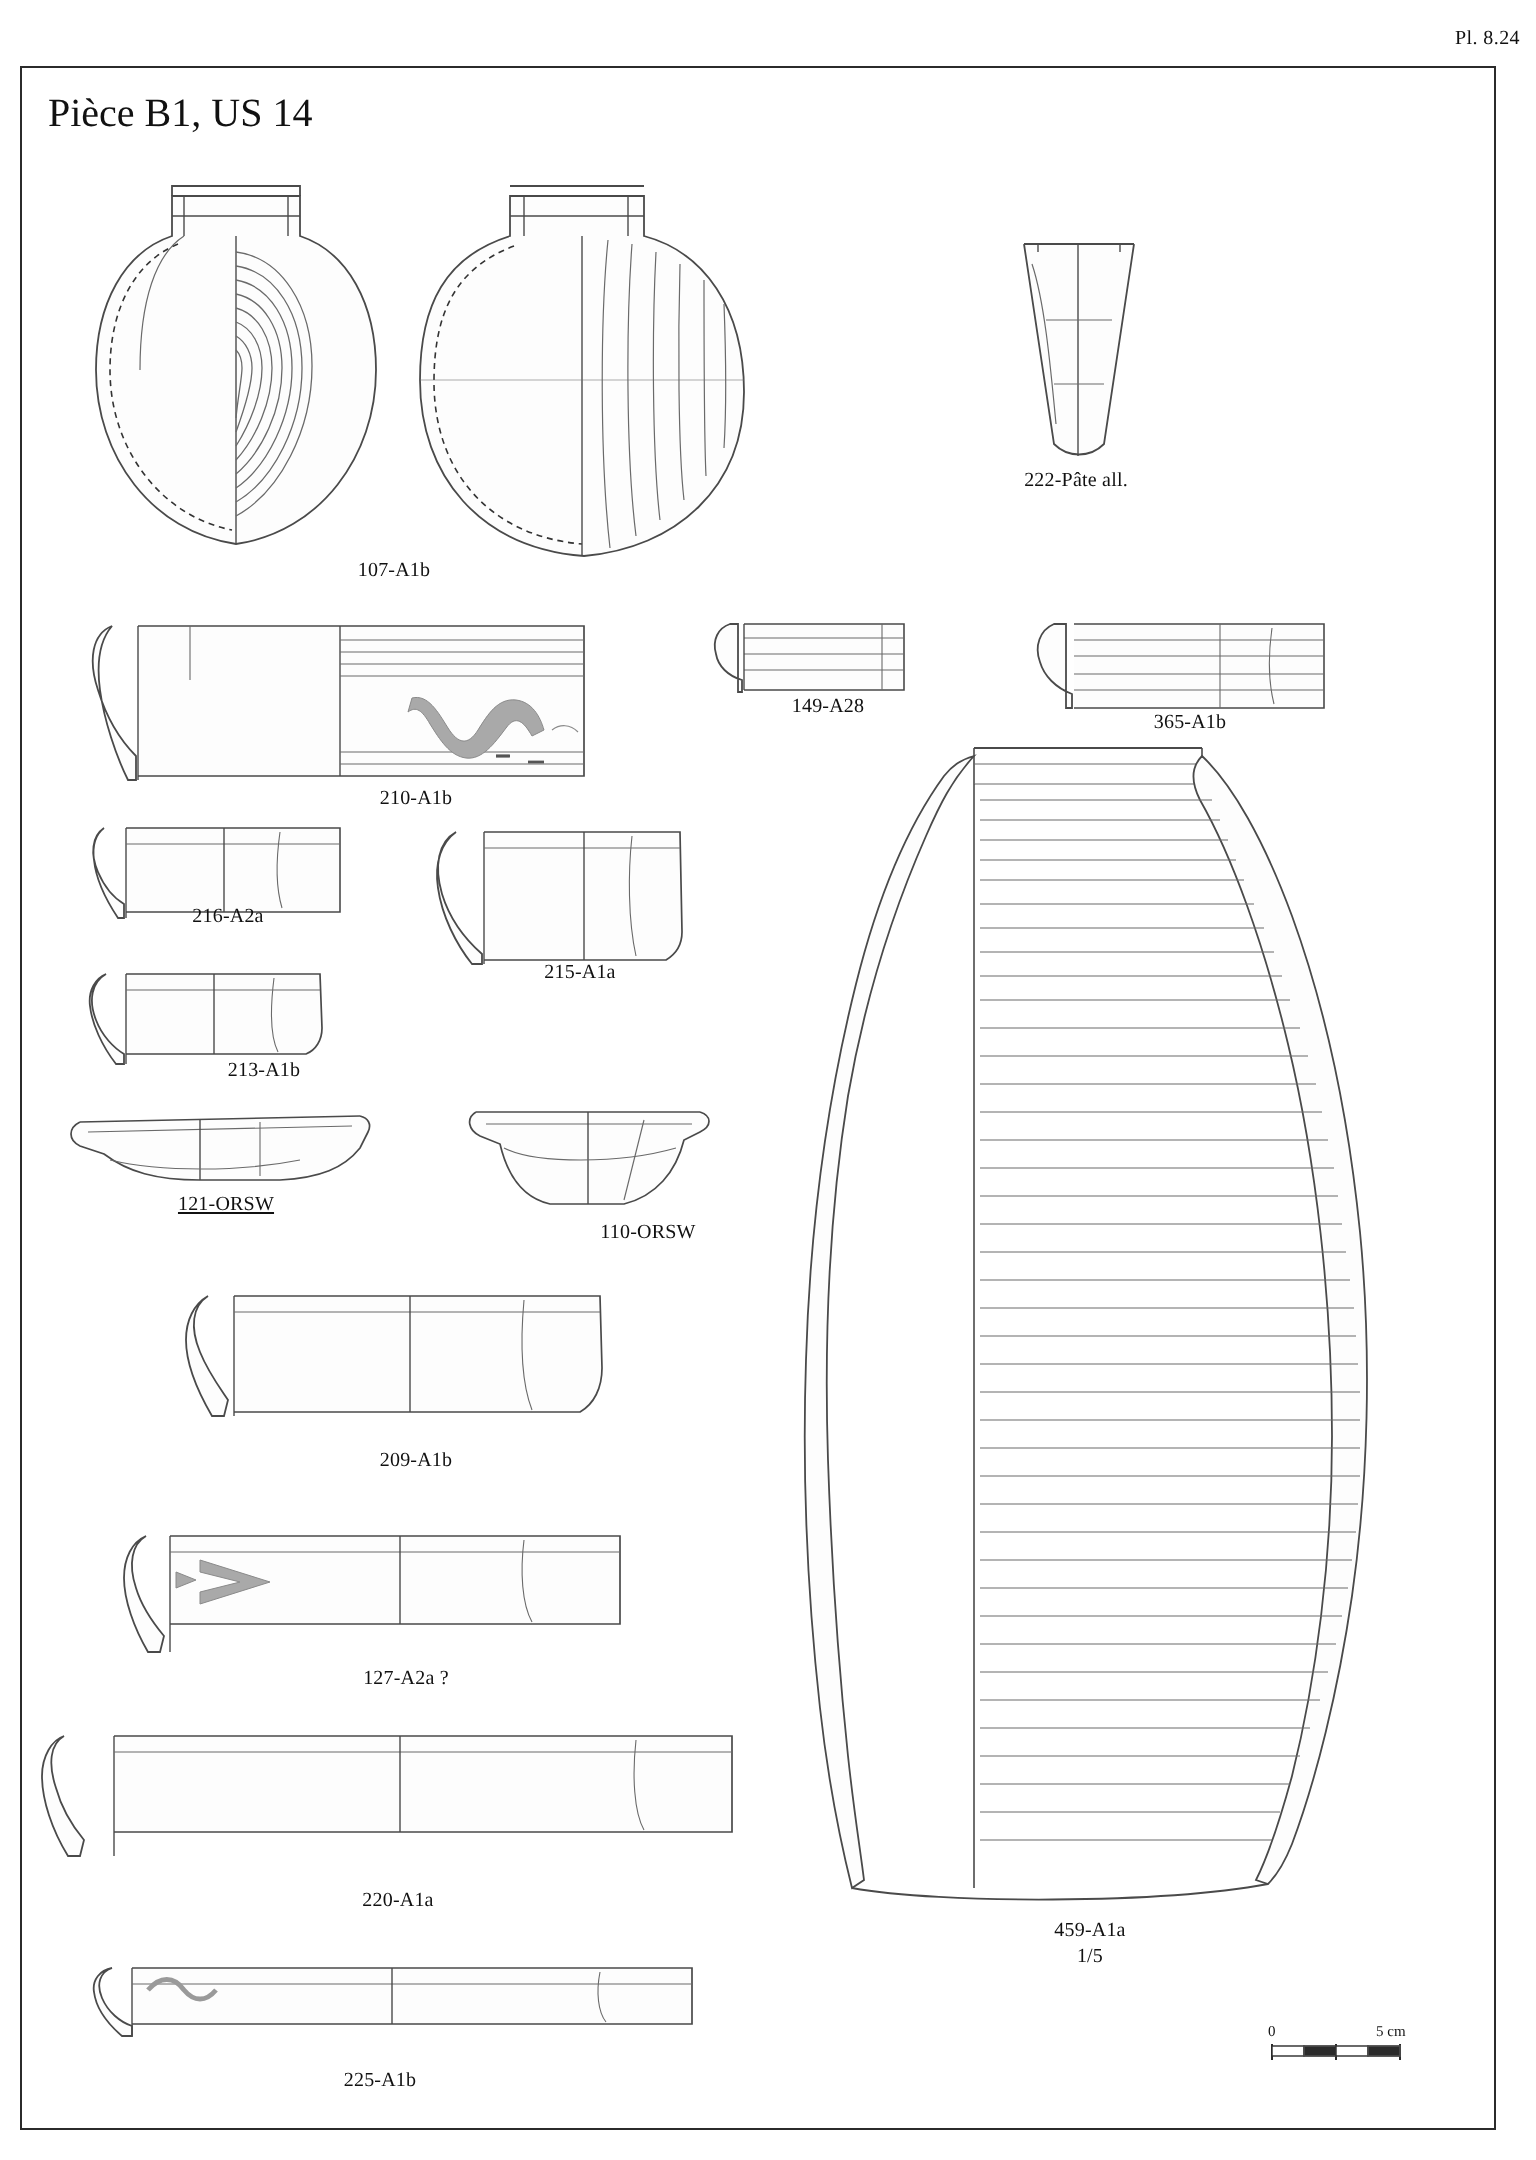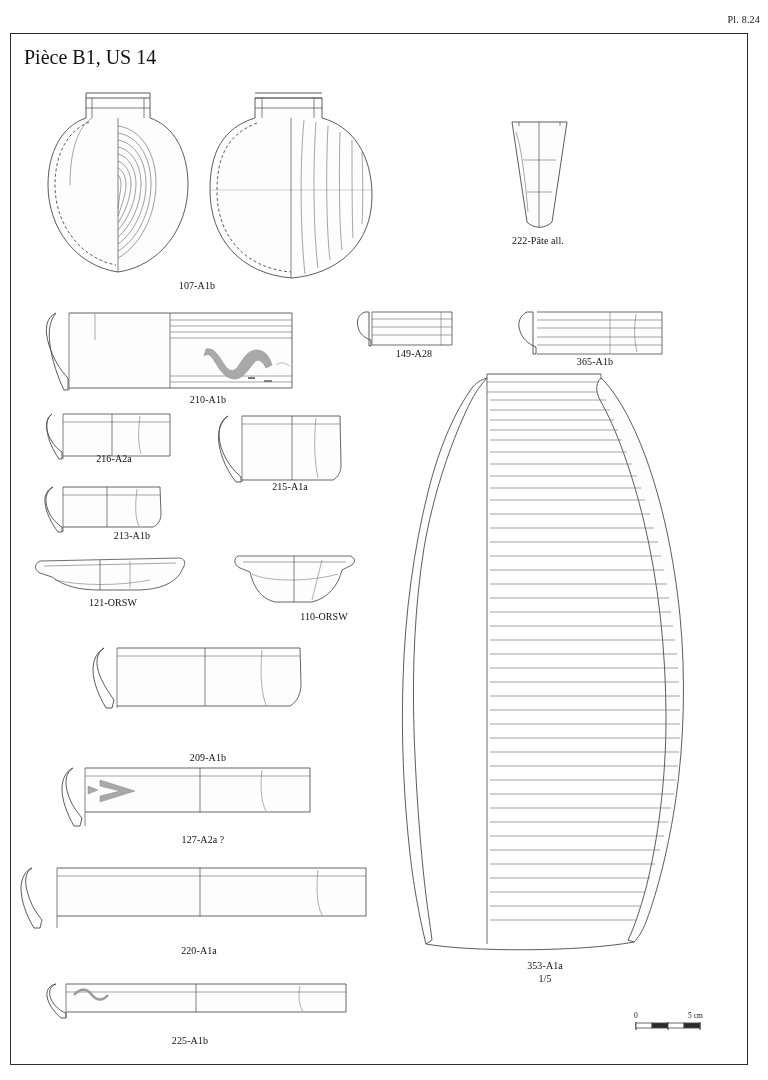--- a/index.html
+++ b/index.html
@@ -330,26 +330,26 @@
 </svg>
 
 <div class="label" style="left:197px; top:280px;">107-A1b</div>
 <div class="label" style="left:538px; top:235px;">222-Pâte all.</div>
 <div class="label" style="left:414px; top:348px;">149-A28</div>
 <div class="label" style="left:595px; top:356px;">365-A1b</div>
 <div class="label" style="left:168px; top:394px;margin-left:40px;">210-A1b</div>
 <div class="label" style="left:114px; top:453px;">216-A2a</div>
 <div class="label" style="left:290px; top:481px;">215-A1a</div>
 <div class="label" style="left:104px; top:530px;margin-left:28px;">213-A1b</div>
-<div class="label" style="left:113px; top:597px;">121-ORSW</div>
+<div class="label" style="left:113px; top:597px;text-decoration:underline;">121-ORSW</div>
 <div class="label" style="left:302px; top:611px;margin-left:22px;">110-ORSW</div>
-<div class="label" style="left:208px; top:725px;margin-top:27px;">209-A1b</div>
+<div class="label" style="left:208px; top:725px;">209-A1b</div>
 <div class="label" style="left:203px; top:834px;">127-A2a ?</div>
 <div class="label" style="left:199px; top:945px;">220-A1a</div>
 <div class="label" style="left:190px; top:1025px;margin-top:10px;">225-A1b</div>
 
 <div class="label two-line" style="left:545px; top:960px;">
-  <div>353-A1a</div>
+  <div>459-A1a</div>
   <div>1/5</div>
 </div>
 
 <div class="scale-caption" style="left:634px; top:1011px;">0</div>
 <div class="scale-caption" style="left:688px; top:1011px;">5 cm</div>
 
 </body></html>

